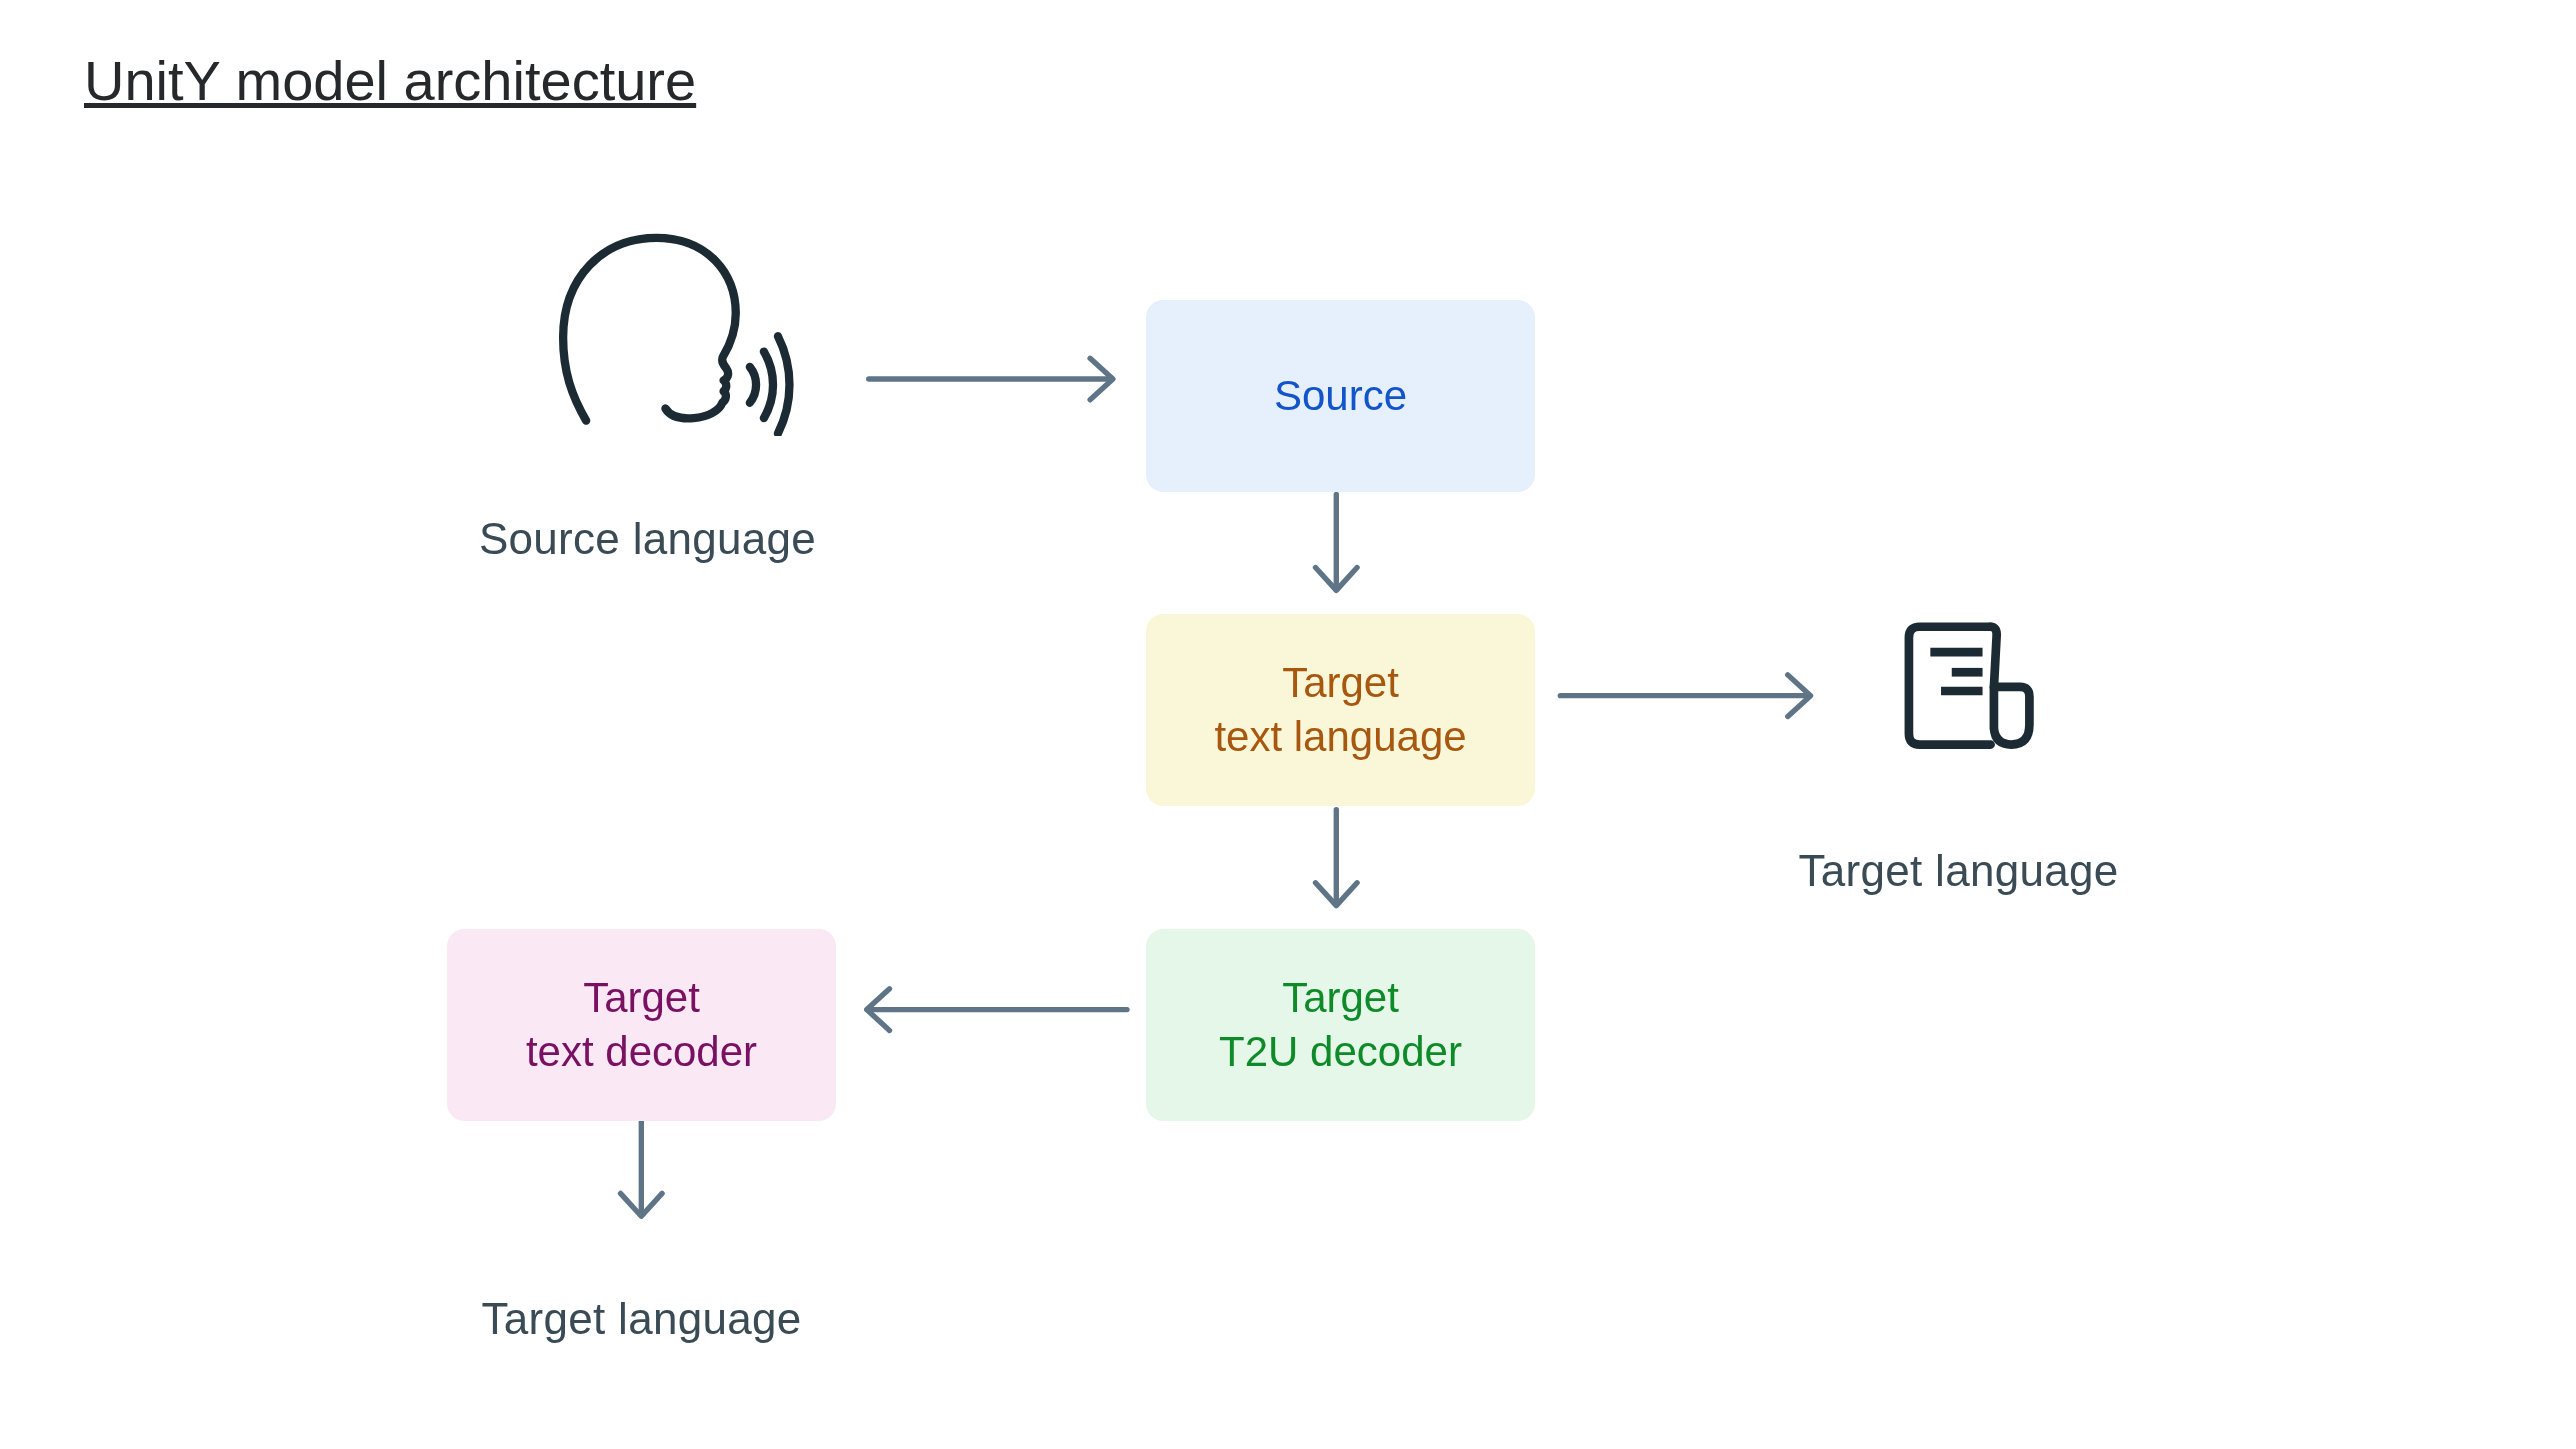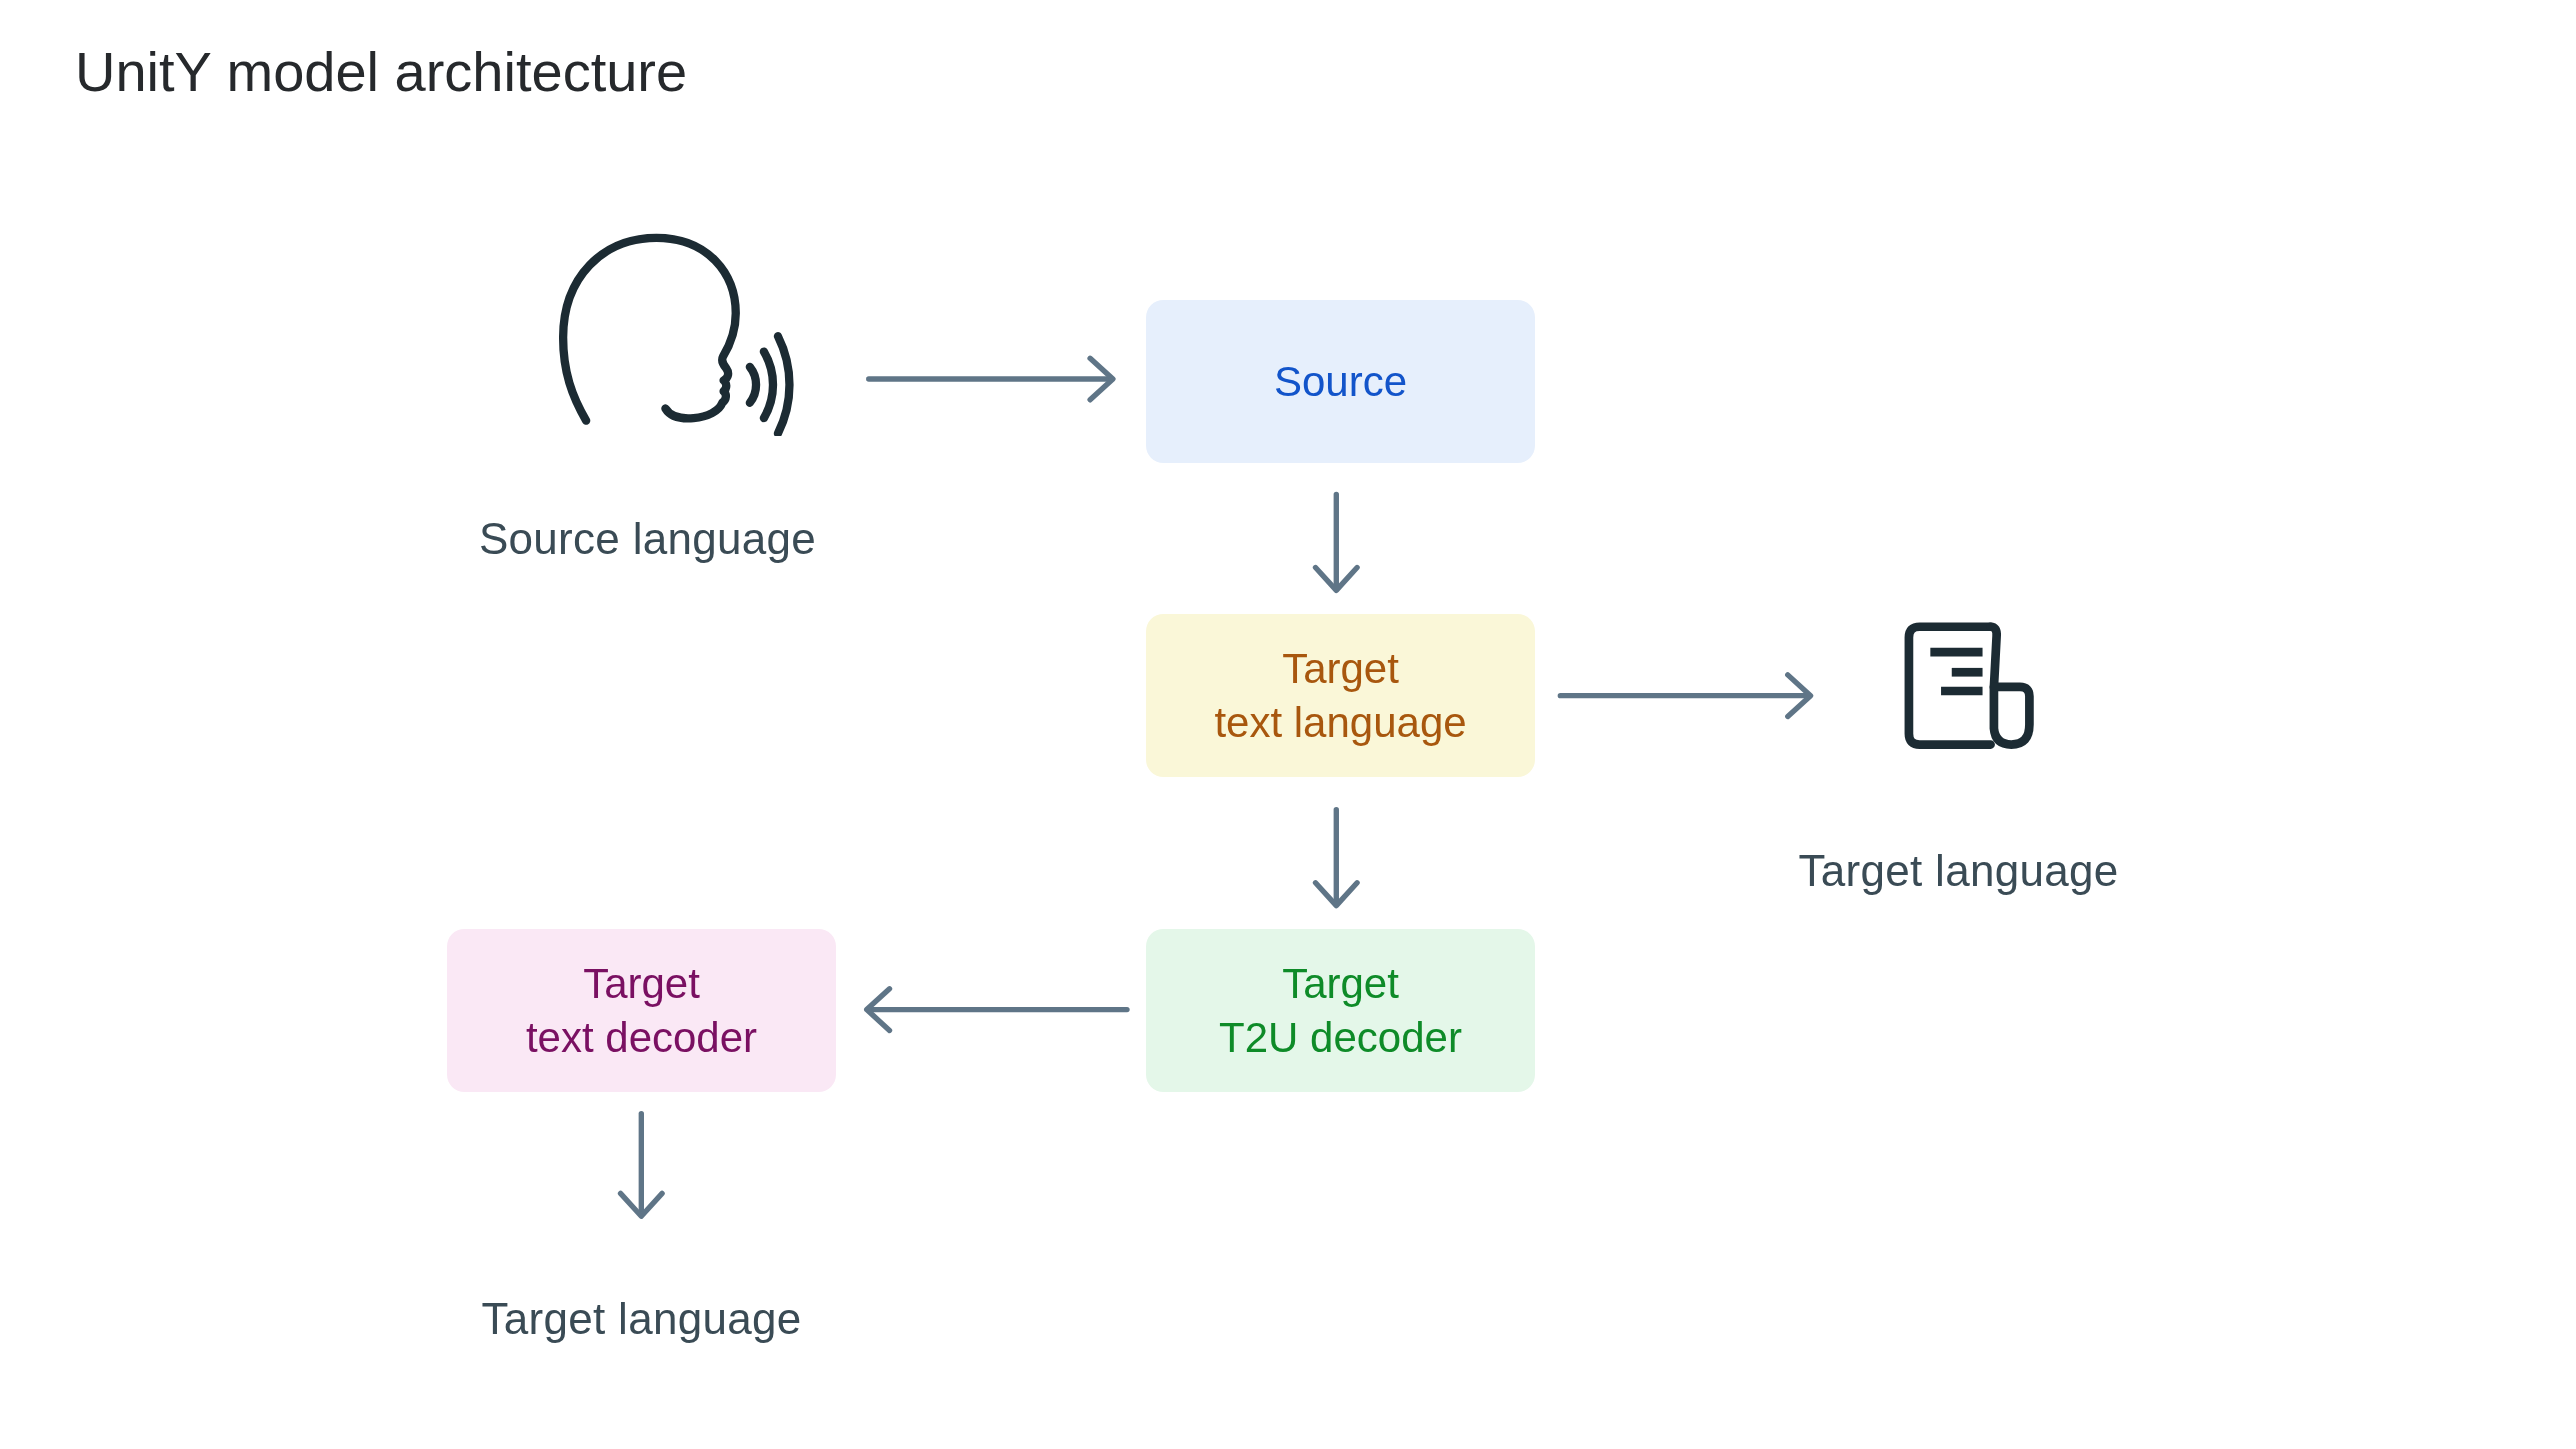--- a/index.html
+++ b/index.html
@@ -1,28 +1,28 @@
 <!DOCTYPE html>
 <html style="font-size:10.7px"><head>
 <meta charset="utf-8">
 <style>
   html,body{margin:0;padding:0;background:#FFFFFF;}
   body{width:2576px;height:1449px;font-family:"Liberation Sans",sans-serif;}
   .canvas{position:relative;width:2576px;height:1449px;background:#FFFFFF;overflow:hidden;}
 
   .page-title{
-    position:absolute;left:75px;top:38px;margin:0;
-    font-size:56px;font-weight:500;color:#26292C;line-height:1.2;
+    position:absolute;left:75px;top:38px;margin:9px;
+    font-size:56px;font-weight:500;color:#26292C;line-height:1.2;text-decoration:underline;
   }
 
   .arrows{position:absolute;left:0;top:0;width:2576px;height:1449px;pointer-events:none;}
   .arrow{stroke:#5F7587;stroke-width:8;fill:none;stroke-linecap:round;stroke-linejoin:round;}
 
   .node{
-    position:absolute;width:389px;height:163px;border-radius:17.4px;
+    position:absolute;width:389px;height:192px;border-radius:17.4px;
     display:flex;flex-direction:column;align-items:center;justify-content:center;
     font-size:42px;line-height:54px;font-weight:500;text-align:center;
   }
   .node-speech{left:1146px;top:300px;background:#E6EFFC;color:#1254CA;}
   .node-text{left:1146px;top:614px;background:#FAF7D8;color:#A8570E;}
   .node-t2u{left:1146px;top:929px;background:#E4F7E9;color:#0E8B28;}
   .node-unit{left:447px;top:929px;background:#FAE8F5;color:#7A1062;}
 
   .endpoint-label{
     position:absolute;width:429px;text-align:center;

